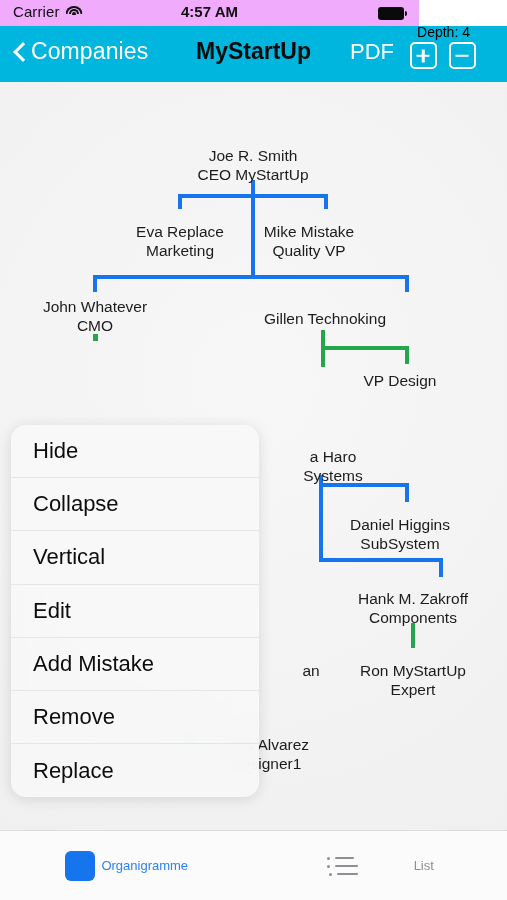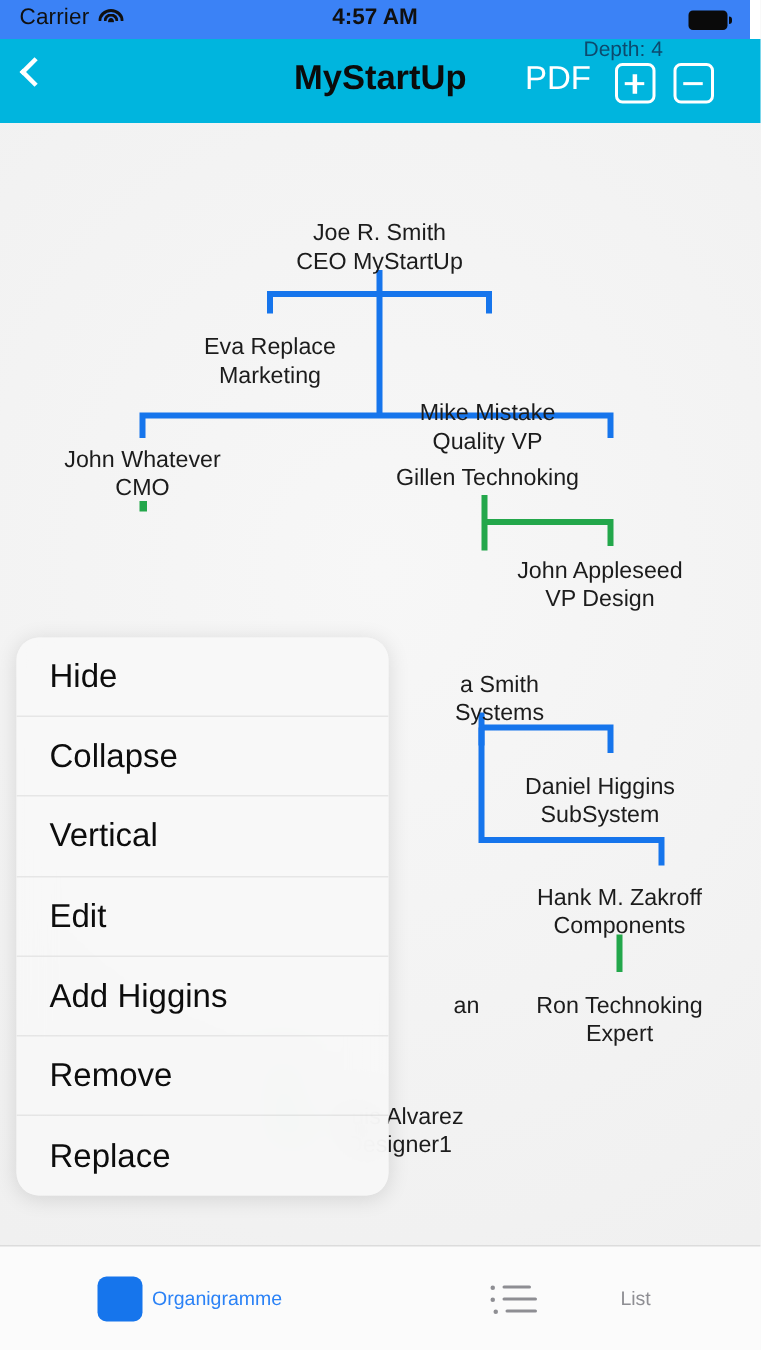--- a/index.html
+++ b/index.html
@@ -7,22 +7,22 @@
   body {
     font-family:"Liberation Sans", sans-serif;
     background:#ffffff;
     position:relative;
     overflow:hidden;
     -webkit-font-smoothing:antialiased;
   }
 
   
   #status-bar {
-    position:absolute; left:0; top:0; width:500px; height:26px;
-    background:#3b82f6;
+    position:absolute; left:0; top:0; width:419px; height:26px;
+    background:#f0abfc;
     display:flex; align-items:center;
   }
   #carrier-group { position:absolute; left:13px; top:3px; display:flex; align-items:center; gap:6px; }
   #carrier-label { font-size:15px; color:#101010; font-weight:500; letter-spacing:.1px; }
   .wifi-icon { width:17px; height:13px; position:relative; }
   .wifi-icon i {
     position:absolute; border:2px solid #101010; border-bottom:none;
     border-radius:50% 50% 0 0 / 100% 100% 0 0; left:50%; transform:translateX(-50%);
   }
   .wifi-icon i:nth-child(1){ width:17px; height:8px; top:1px; }
@@ -46,21 +46,21 @@
   .chevron-left::before{
     content:""; position:absolute; left:2px; top:3px; width:11px; height:11px;
     border-left:3px solid #fff; border-bottom:3px solid #fff;
     transform:rotate(45deg);
   }
   #back-label { font-size:23px; color:#ffffff; letter-spacing:.1px; }
   #nav-title { position:absolute; left:0; right:0; text-align:center; top:12px;
                font-size:23px; font-weight:700; color:#0b0b0b; }
   #pdf-button { position:absolute; left:350px; top:13px; font-size:22px; color:#ffffff; cursor:pointer; }
   #depth-group { position:absolute; right:9px; top:-2px; width:115px; }
-  #depth-label { font-size:14px; color:#0c4a6e; padding-left:6px; }
+  #depth-label { font-size:14px; color:#000000; text-align:center; padding-left:6px; }
   #depth-buttons { display:flex; gap:12px; justify-content:center; margin-top:2px; padding-left:4px; }
   .sq-btn {
     width:27px; height:27px; border:2px solid #ffffff; border-radius:5px;
     position:relative; cursor:pointer;
   }
   .sq-btn::before{ content:""; position:absolute; left:50%; top:50%; transform:translate(-50%,-50%);
                    width:13px; height:2.5px; background:#fff; }
   .sq-btn.plus::after{ content:""; position:absolute; left:50%; top:50%; transform:translate(-50%,-50%);
                    width:2.5px; height:13px; background:#fff; }
 
@@ -135,20 +135,21 @@
   <div id="clock">4:57 AM</div>
   <div id="battery">
     <span class="shell"></span>
       <span class="cap"></span>
   </div>
 </div>
 
 <div id="nav-bar">
   <div id="back-button">
     <span class="chevron-left"></span>
+    <span id="back-label">Companies</span>
   </div>
   <div id="nav-title">MyStartUp</div>
   <div id="pdf-button">PDF</div>
   <div id="depth-group">
     <div id="depth-label">Depth: 4</div>
     <div id="depth-buttons">
       <div class="sq-btn plus"></div>
       <div class="sq-btn"></div>
     </div>
   </div>
@@ -183,74 +184,73 @@
   <div class="node-label" style="left:153px; top:64px; width:200px;">
     <div>Joe R. Smith</div>
     <div>CEO MyStartUp</div>
   </div>
 
   <div class="node-label" style="left:100px; top:140px; width:160px;">
     <div>Eva Replace</div>
     <div>Marketing</div>
   </div>
 
-  <div class="node-label" style="left:245px; top:140px; width:160px;margin-top:44px;">
+  <div class="node-label" style="left:229px; top:140px; width:160px;">
     <div>Mike Mistake</div>
     <div>Quality VP</div>
   </div>
 
   <div class="node-label" style="left:15px; top:215px; width:160px;">
     <div>John Whatever</div>
     <div>CMO</div>
   </div>
 
   <div class="node-label" style="left:240px; top:215px; width:170px;margin-top:12px;">
     <div>Gillen Technoking</div>
   </div>
 
   <div class="node-label" style="left:320px; top:289px; width:160px;">
-    <div>John Appleseed</div>
     <div>VP Design</div>
   </div>
 
   <div class="node-label" style="left:253px; top:365px; width:160px;">
-    <div>a Smith</div>
+    <div>a Haro</div>
     <div>Systems</div>
   </div>
 
   <div class="node-label" style="left:320px; top:433px; width:160px;">
     <div>Daniel Higgins</div>
     <div>SubSystem</div>
   </div>
 
   <div class="node-label" style="left:333px; top:507px; width:160px;">
     <div>Hank M. Zakroff</div>
     <div>Components</div>
   </div>
 
   <div class="node-label" style="left:281px; top:579px; width:60px;">
     <div>an</div>
   </div>
 
   <div class="node-label" style="left:333px; top:579px; width:160px;">
-    <div>Ron Technoking</div>
+    <div>Ron MyStartUp</div>
     <div>Expert</div>
   </div>
 
   <div class="node-label" style="left:186px; top:653px; width:160px;">
     <div>Ruis Alvarez</div>
     <div>Designer1</div>
   </div>
 
   <div id="context-menu">
     <div class="menu-item">Hide</div>
     <div class="menu-item">Collapse</div>
     <div class="menu-item">Vertical</div>
     <div class="menu-item">Edit</div>
-    <div class="menu-item">Add Higgins</div>
+    <div class="menu-item">Add Mistake</div>
     <div class="menu-item">Remove</div>
     <div class="menu-item">Replace</div>
   </div>
 </div>
 
 <div id="tab-bar">
   <div class="tab-item active">
     <span class="org-icon"></span>
     <span class="tab-label">Organigramme</span>
   </div>

